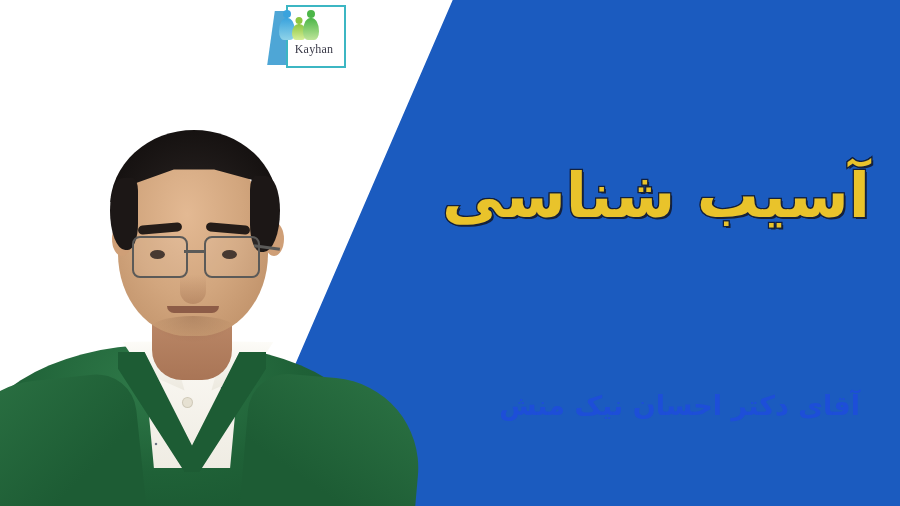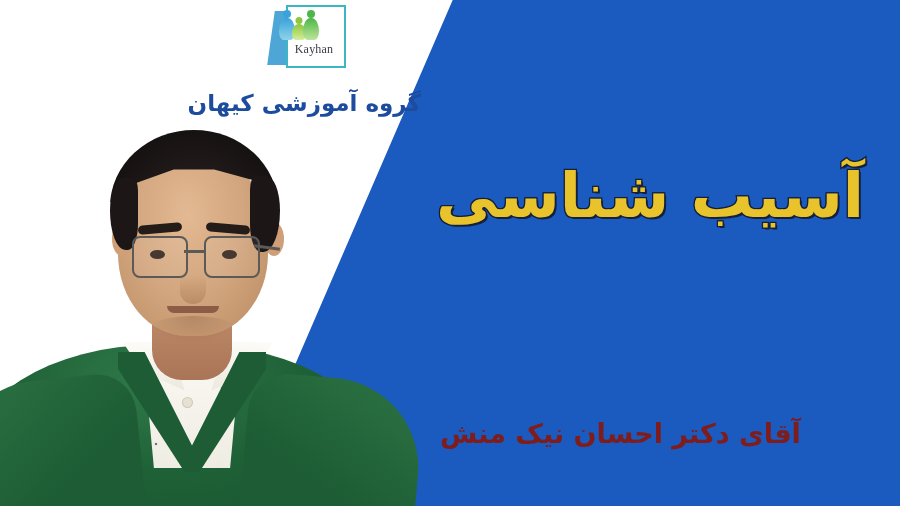--- a/index.html
+++ b/index.html
@@ -350,21 +350,20 @@
     font-weight: bold;
     color: #1d4b9e;
     white-space: nowrap;
   }
 
   .main-title {
     position: absolute;
     left: 430px;
     top: 160px;
     width: 440px;
-    text-align: center;
     direction: rtl;
     z-index: 4;
     font-family: "DejaVu Sans", "Liberation Sans", sans-serif;
     font-size: 62px;
     font-weight: bold;
     color: #e9c32b;
     line-height: 1.15;
     white-space: nowrap;
     -webkit-text-stroke: 2.5px #14213d;
     paint-order: stroke fill;
@@ -373,29 +372,28 @@
      -1px  1px 0 #14213d,
       1px -1px 0 #14213d,
      -1px -1px 0 #14213d;
   }
 
   .presenter {
     position: absolute;
     left: 440px;
     top: 390px;
     width: 420px;
-    text-align: left;
+    text-align: right;
     direction: rtl;
     z-index: 4;
     font-family: "DejaVu Sans", "Liberation Sans", sans-serif;
     font-size: 27px;
     font-weight: bold;
-    color: #7f1d1d;
+    color: #1d4ed8;
     white-space: nowrap;
-    margin-top: 28px;
   }
 </style>
 </head>
 <body>
 
 <div id="slide">
 
   <div class="blue-panel"></div>
 
   <div class="photo-layer">
@@ -443,19 +441,18 @@
         <div class="fbody"></div>
       </div>
       <div class="fig fig-right">
         <div class="fhead"></div>
         <div class="fbody"></div>
       </div>
     </div>
     <div class="logo-text">Kayhan</div>
   </div>
 
-  <div class="brand-line">گروه آموزشی کیهان</div>
 
   <div class="main-title">آسیب شناسی</div>
 
   <div class="presenter">آقای دکتر احسان نیک منش</div>
 
 </div>
 
 </body></html>

